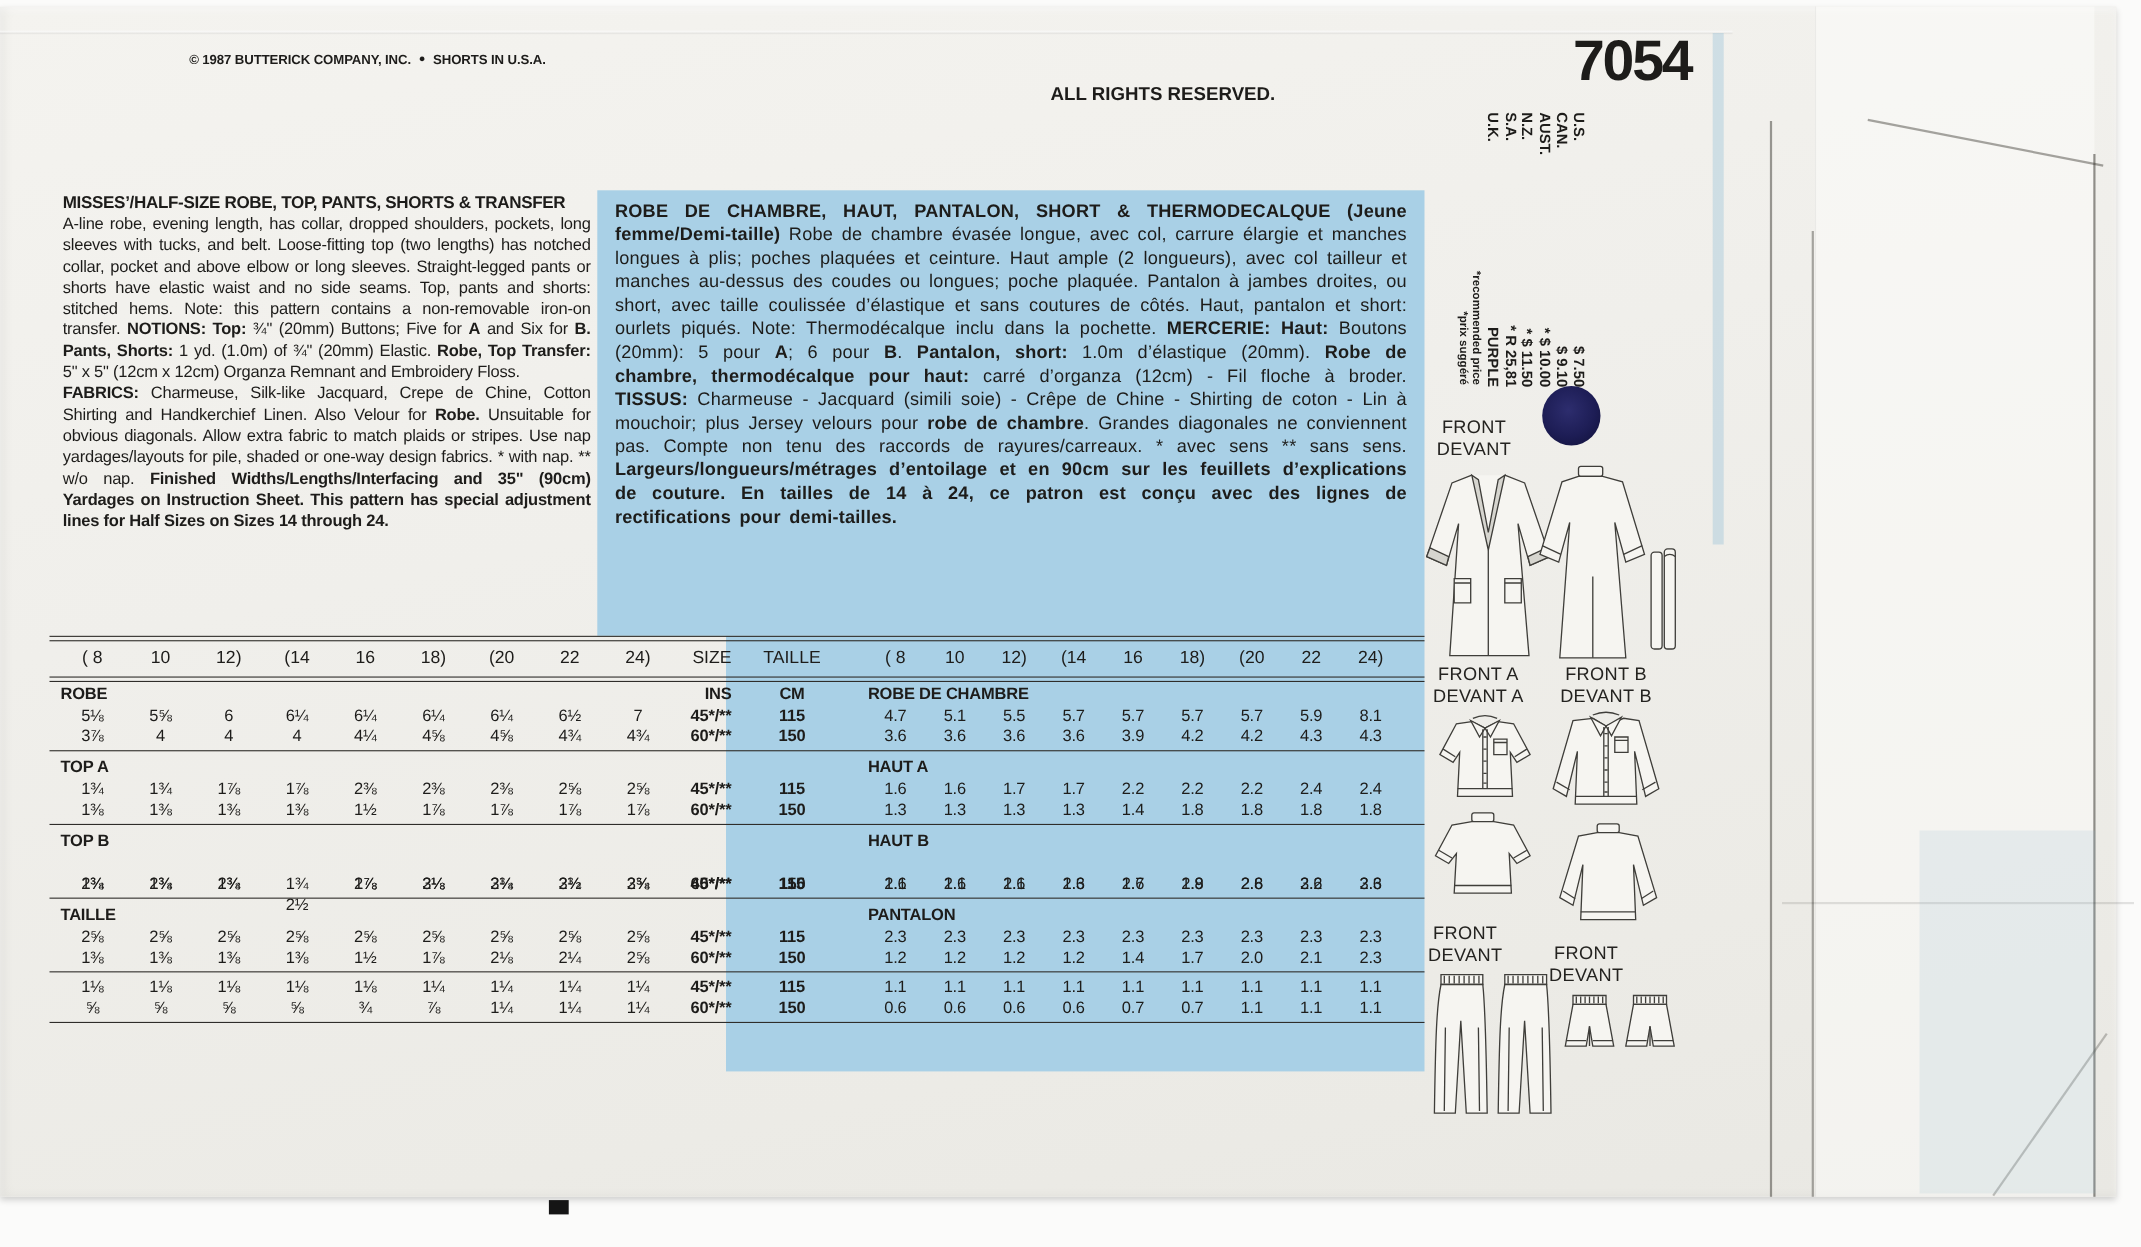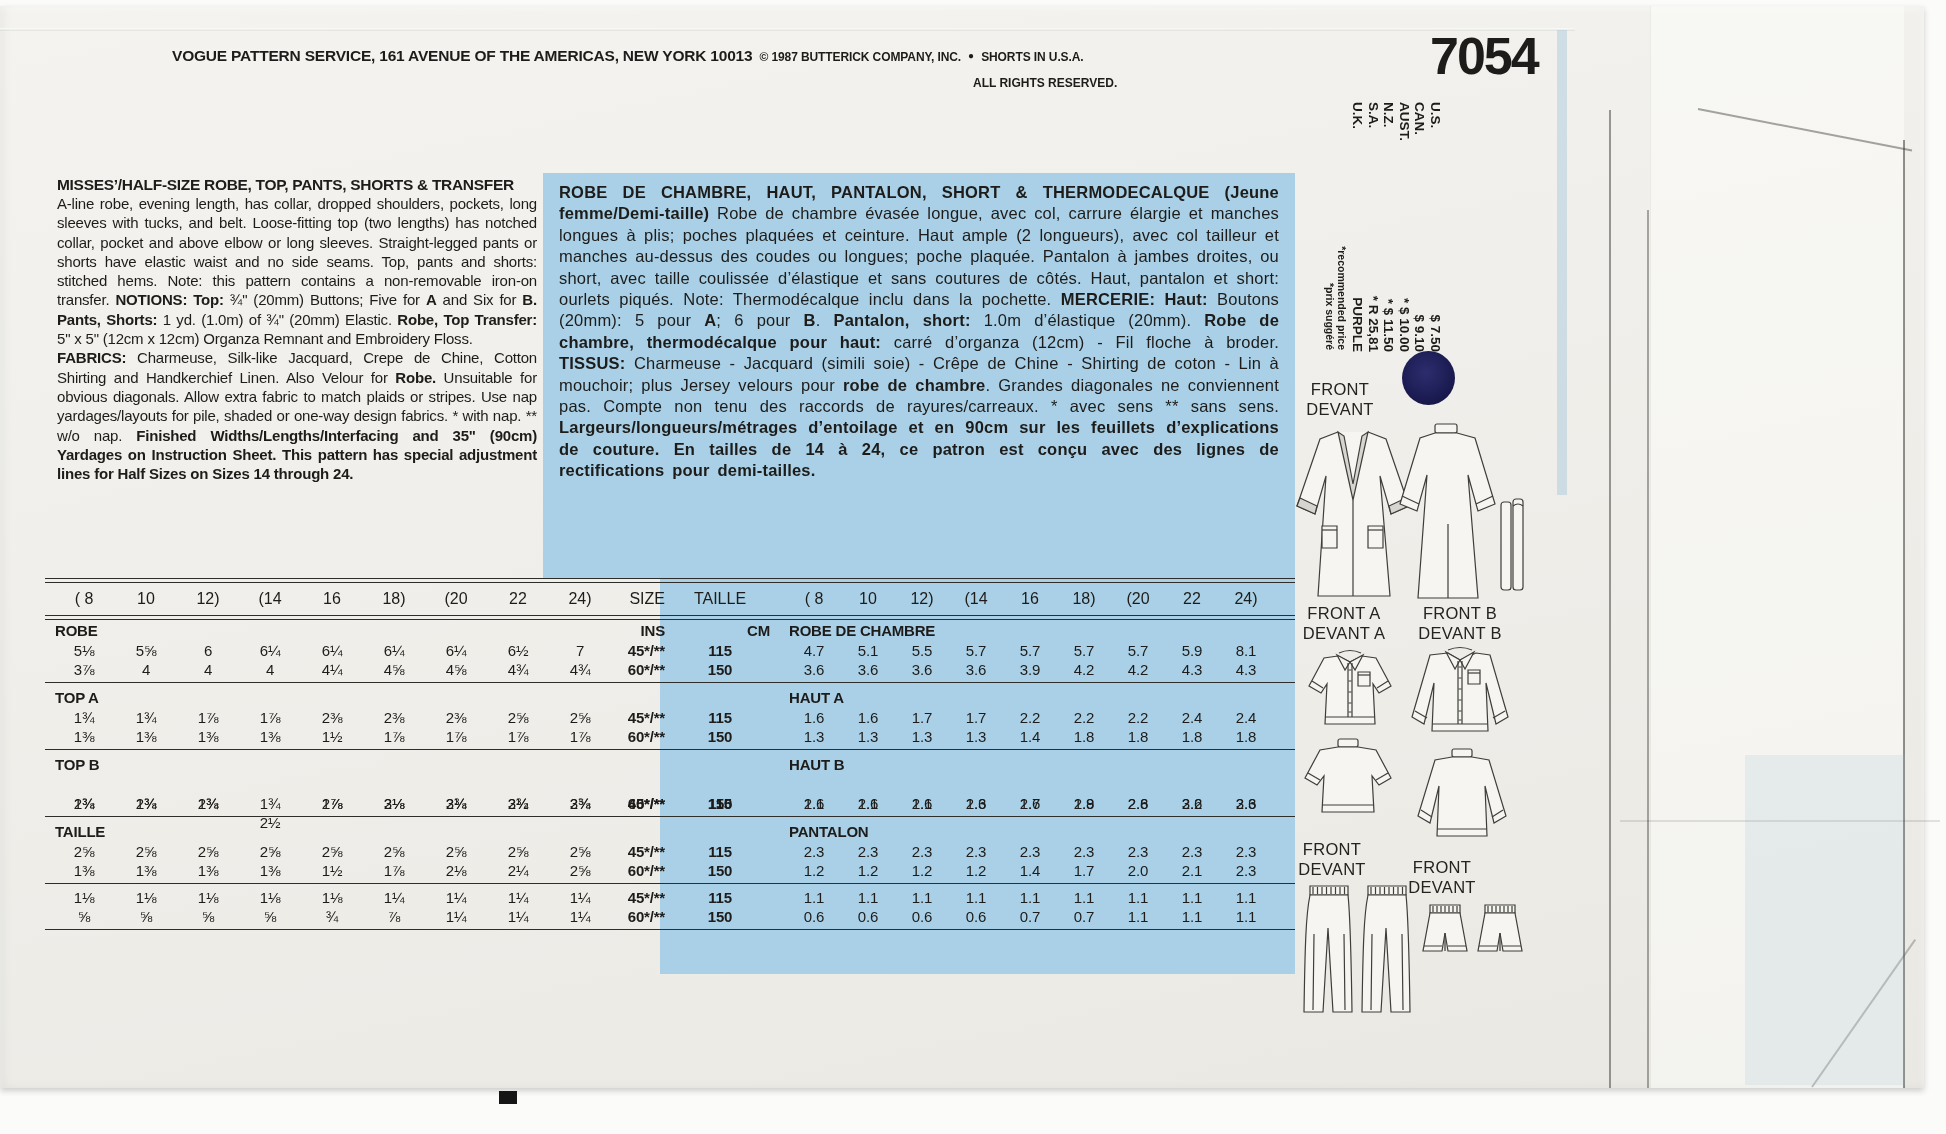--- a/index.html
+++ b/index.html
@@ -27,21 +27,21 @@
   .crease-h-flap{position:absolute;left:1620px;top:820px;width:320px;height:2px;background:rgba(0,0,0,.1);}
   .showthrough-blue{position:absolute;left:1745px;top:755px;width:160px;height:330px;background:rgba(150,185,205,.16);}
   .edge-blue-strip{position:absolute;left:1557px;top:30px;width:10px;height:465px;background:rgba(150,192,216,.38);}
   .black-mark{position:absolute;left:499px;top:1091px;width:18px;height:13px;background:#151515;}
 
   
   .masthead{position:absolute;left:172px;top:47px;display:flex;align-items:baseline;gap:7px;white-space:nowrap;}
   .service-text{font-size:15.5px;font-weight:bold;letter-spacing:-0.2px;}
   .copyright-text,.printed-text{font-size:12px;font-weight:bold;letter-spacing:-0.1px;}
   .bullet-icon{font-size:10px;position:relative;top:-2px;}
-  .rights-text{position:absolute;left:955px;top:76px;font-size:12px;font-weight:bold;margin-left:18px;}
+  .rights-text{position:absolute;left:955px;top:76px;font-size:17px;font-weight:bold;}
   .pattern-number{position:absolute;left:1430px;top:26px;font-size:52px;font-weight:bold;letter-spacing:-2px;}
 
   
   .en-block{position:absolute;left:57px;top:176px;width:480px;}
   .en-title{font-size:15.5px;font-weight:bold;letter-spacing:-0.3px;white-space:nowrap;}
   .rich{font-size:15px;line-height:19.3px;letter-spacing:-0.2px;text-align:justify;white-space:pre-wrap;}
   .b{font-weight:bold;}
   .fr-block{position:absolute;left:543px;top:173px;width:752px;height:405px;background:var(--highlight-blue);padding:9px 16px 0 16px;}
   .fr-block .rich{font-size:16.5px;line-height:21.4px;letter-spacing:.2px;word-spacing:3px;}
 
@@ -88,21 +88,20 @@
   <div class="crease crease-v3"></div>
   <div class="crease crease-diag"></div>
   <div class="crease crease-diag2"></div>
   <div class="crease-h-top"></div>
   <div class="crease-h-flap"></div>
   <div class="showthrough-blue"></div>
   <div class="edge-blue-strip"></div>
   <div class="black-mark"></div>
 
   <div class="masthead">
-    <span class="service-text">VOGUE PATTERN SERVICE, 161 AVENUE OF THE AMERICAS, NEW YORK 10013</span>
     <span class="copyright-text">© 1987 BUTTERICK COMPANY, INC.</span>
     <span class="bullet-icon">●</span>
     <span class="printed-text">SHORTS IN U.S.A.</span>
   </div>
   <div class="rights-text">ALL RIGHTS RESERVED.</div>
   <div class="pattern-number">7054</div>
 
   <div class="en-block">
     <div class="en-title">MISSES’/HALF-SIZE ROBE, TOP, PANTS, SHORTS &amp; TRANSFER</div>
     <div class="rich"><span>A-line robe, evening length, has collar, dropped shoulders, pockets, long sleeves with tucks, and belt. Loose-fitting top (two lengths) has notched collar, pocket and above elbow or long sleeves. Straight-legged pants or shorts have elastic waist and no side seams. Top, pants and shorts: stitched hems. Note: this pattern contains a non-removable iron-on transfer. </span><span class="b">NOTIONS: Top:</span><span> ¾" (20mm) Buttons; Five for </span><span class="b">A</span><span> and Six for </span><span class="b">B. Pants, Shorts:</span><span> 1 yd. (1.0m) of ¾" (20mm) Elastic. </span><span class="b">Robe, Top Transfer:</span><span> 5" x 5" (12cm x 12cm) Organza Remnant and Embroidery Floss.
@@ -172,21 +171,21 @@
         <div class="tc c" style="grid-column: 18;">16</div>
         <div class="tc c" style="grid-column: 19;">18)</div>
         <div class="tc c" style="grid-column: 20;">(20</div>
         <div class="tc c" style="grid-column: 21;">22</div>
         <div class="tc c" style="grid-column: 22;">24)</div>
       </div>
       <div class="drule"></div>
       <div class="trow tlabel">
         <div class="tc slbl b" style="grid-column: 2 / span 5;">ROBE</div>
         <div class="tc szlab b" style="grid-column: 11;">INS</div>
-        <div class="tc unit b" style="grid-column: 12; text-align: right;">CM</div>
+        <div class="tc unit b" style="grid-column: 12;">CM</div>
         <div class="tc slbl b" style="grid-column: 14 / span 6;">ROBE DE CHAMBRE</div>
       </div>
       <div class="trow tdata">
         <div class="tc c" style="grid-column: 2;">5⅛</div>
         <div class="tc c" style="grid-column: 3;">5⅝</div>
         <div class="tc c" style="grid-column: 4;">6</div>
         <div class="tc c" style="grid-column: 5;">6¼</div>
         <div class="tc c" style="grid-column: 6;">6¼</div>
         <div class="tc c" style="grid-column: 7;">6¼</div>
         <div class="tc c" style="grid-column: 8;">6¼</div>

